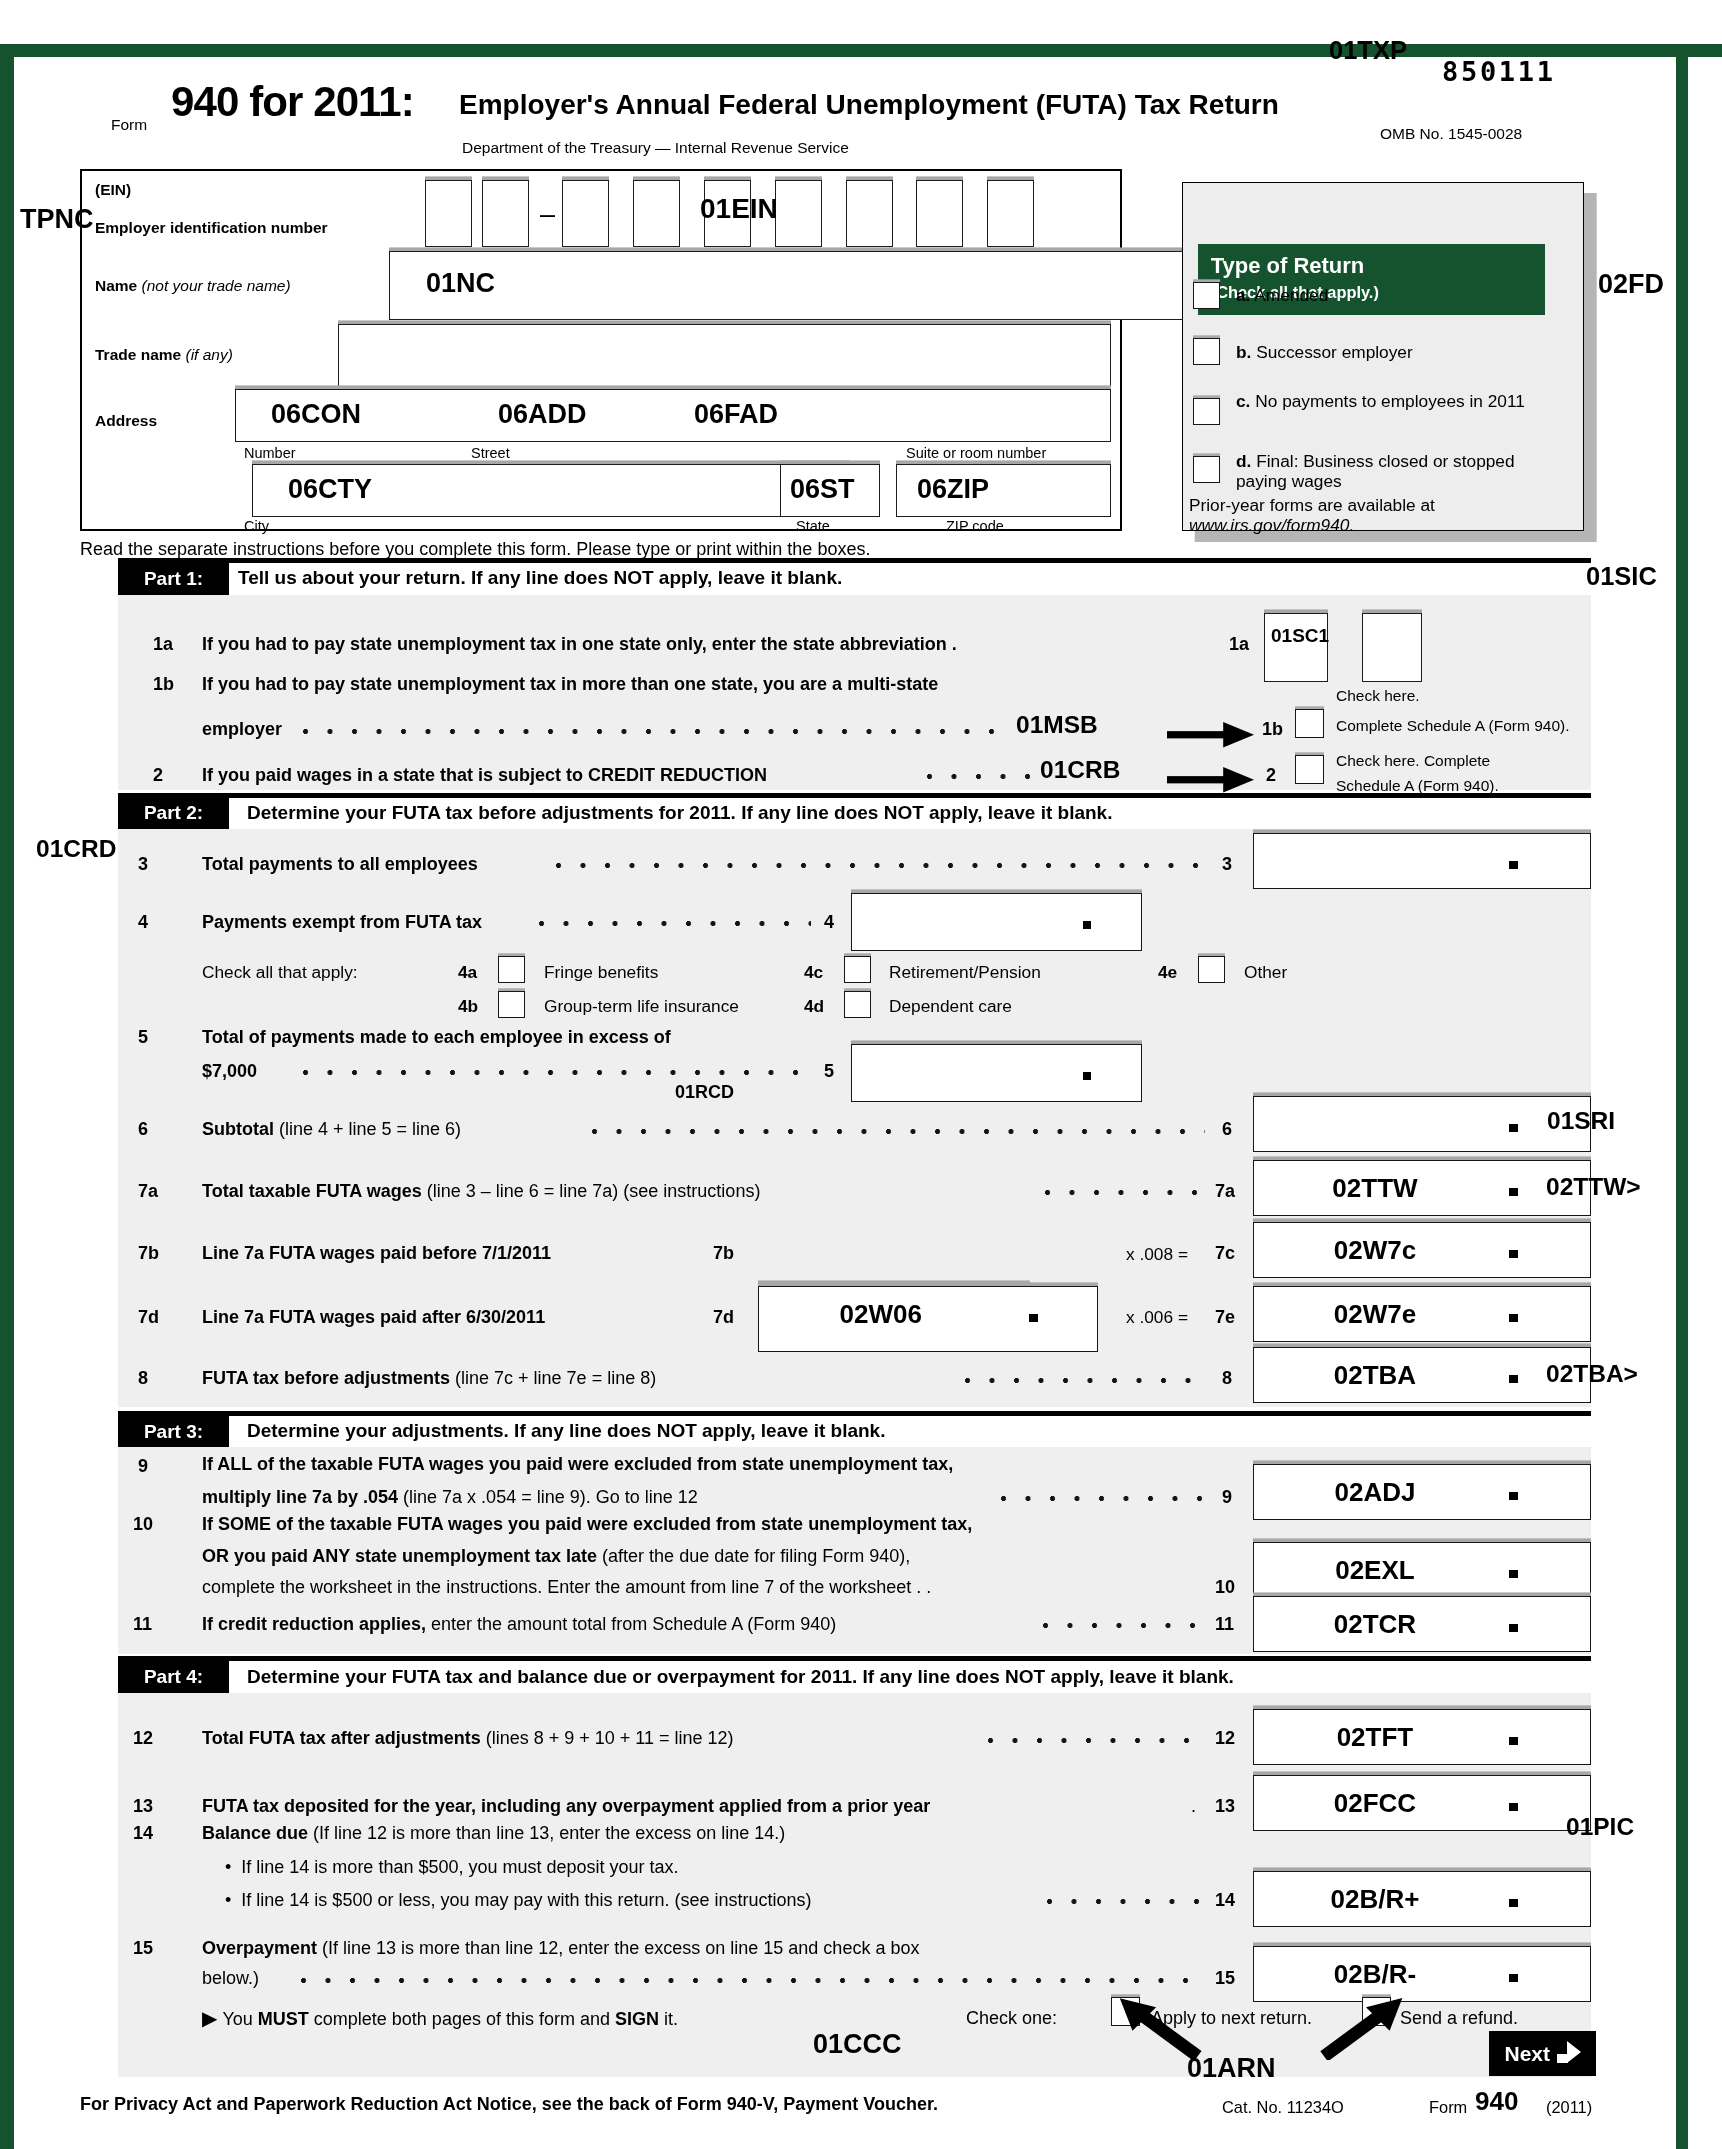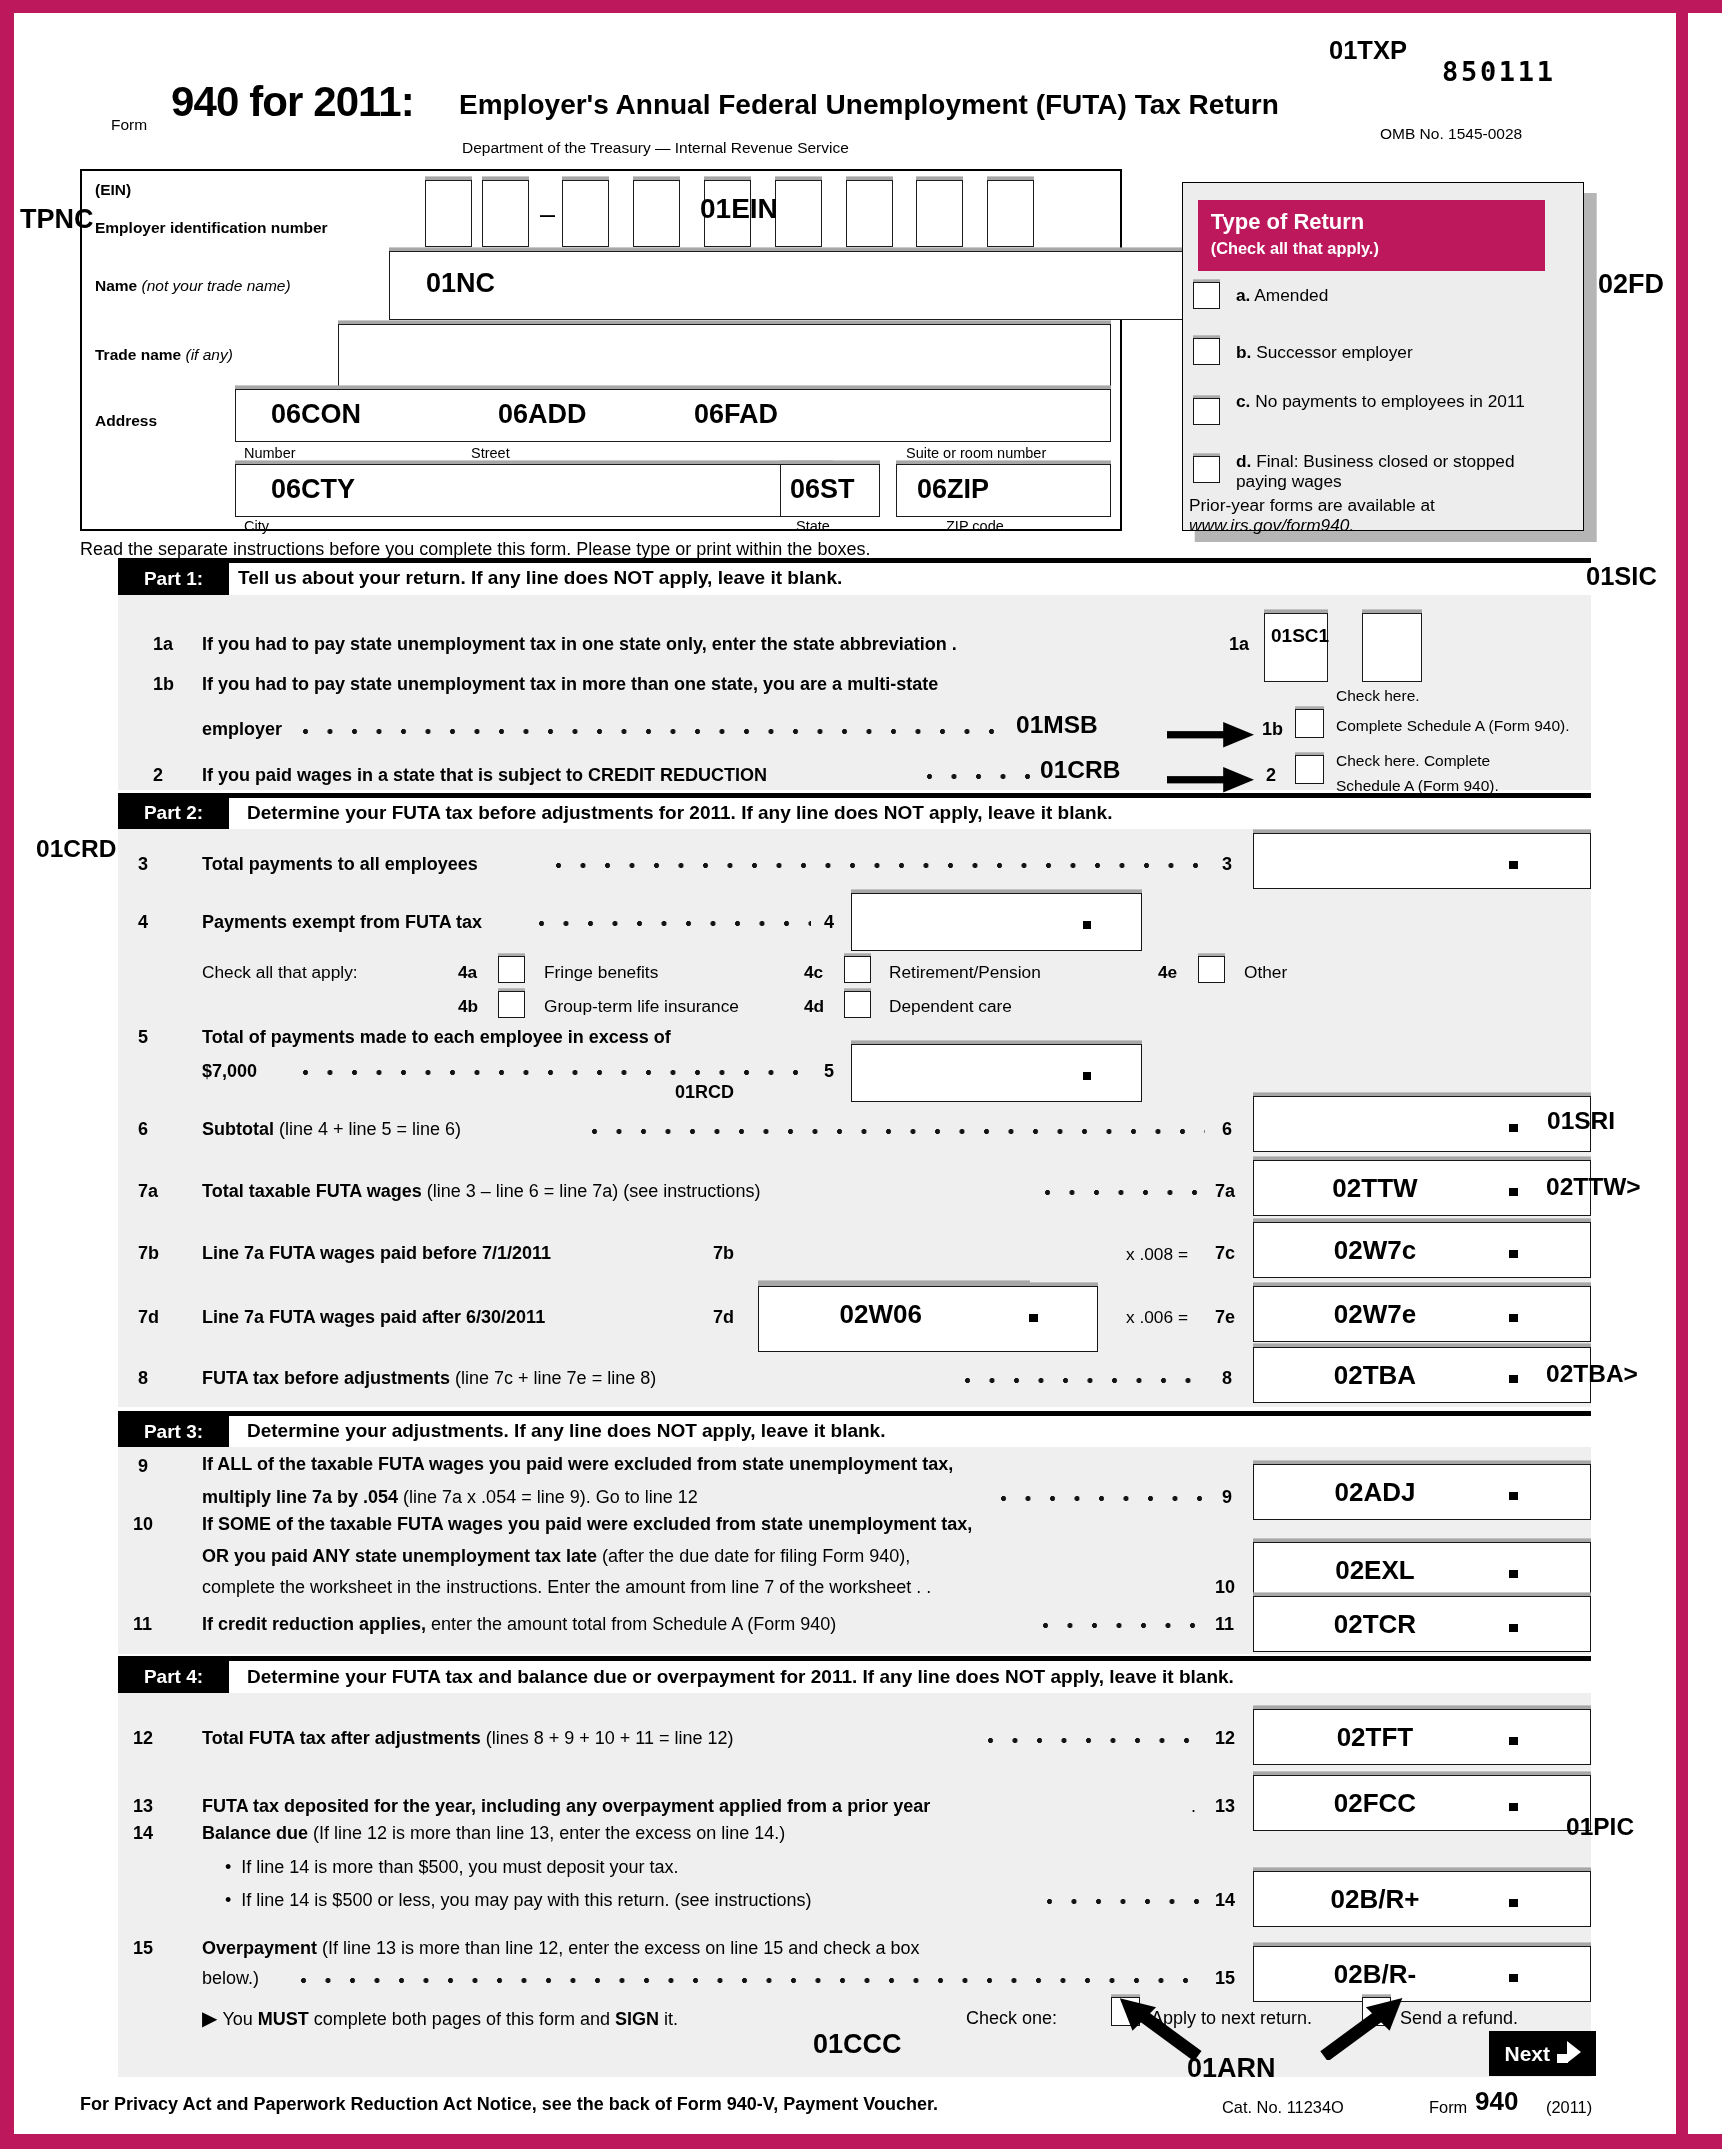--- a/index.html
+++ b/index.html
@@ -2,21 +2,21 @@
 <html style="font-size:14.5px"><head>
 <meta charset="utf-8">
 <style>
   * { margin:0; padding:0; box-sizing:border-box; }
   html,body { background:#fff; }
   body { font-family:"Liberation Sans", sans-serif; color:#000; }
   .page { position:relative; width:1723px; height:2149px; background:#fff; overflow:hidden; }
   .abs { position:absolute; }
   .b { font-weight:bold; }
   .i { font-style:italic; }
-  .blk { background:#be185d; }
+  .blk { background:#14532d;margin-top:44px; }
   .t16 { font-size:14.5px; line-height:1.2; }
   .t17 { font-size:15.5px; line-height:1.25; }
   .t18 { font-size:16.4px; line-height:1.25; }
   .t19 { font-size:17.3px; line-height:1.22; }
   .t20 { font-size:18px; line-height:1.25; }
   .t30 { font-size:27px; line-height:1.1; }
   .fieldbox { position:absolute; background:#fff; border:1.8px solid #1c1c1c; box-shadow:0 -3.6px 0 #a7a7a7; }
   .fieldval { position:absolute; font-weight:bold; font-size:27px; white-space:nowrap; }
   .amtbox { position:absolute; background:#fff; border:1.8px solid #161616; box-shadow:0 -3.6px 0 #a7a7a7; width:338px; height:56px; }
   .amtval { position:absolute; left:6%; width:60%; top:11.8px; text-align:center; font-weight:bold; font-size:26px; white-space:nowrap; }
@@ -95,21 +95,21 @@
   <div class="abs b t17" style="left:95px;top:411px">Address</div>
   <div class="fieldbox" style="left:235px;top:389px;width:876px;height:53px">
     <span class="fieldval" style="left:35px;top:9px">06CON</span>
     <span class="fieldval" style="left:262px;top:9px">06ADD</span>
     <span class="fieldval" style="left:458px;top:9px">06FAD</span>
   </div>
   <div class="abs t16" style="left:244px;top:445px">Number</div>
   <div class="abs t16" style="left:471px;top:445px">Street</div>
   <div class="abs t16" style="left:906px;top:445px">Suite or room number</div>
 
-  <div class="fieldbox" style="left:235px;top:464px;width:598px;height:53px">
+  <div class="fieldbox" style="left:252px;top:464px;width:598px;height:53px">
     <span class="fieldval" style="left:35px;top:9px">06CTY</span>
   </div>
   <div class="fieldbox" style="left:780px;top:464px;width:100px;height:53px">
     <span class="fieldval" style="left:9px;top:9px">06ST</span>
   </div>
   <div class="fieldbox" style="left:896px;top:464px;width:215px;height:53px">
     <span class="fieldval" style="left:20px;top:9px">06ZIP</span>
   </div>
   <div class="abs t16" style="left:244px;top:518px">City</div>
   <div class="abs t16" style="left:796px;top:518px">State</div>

